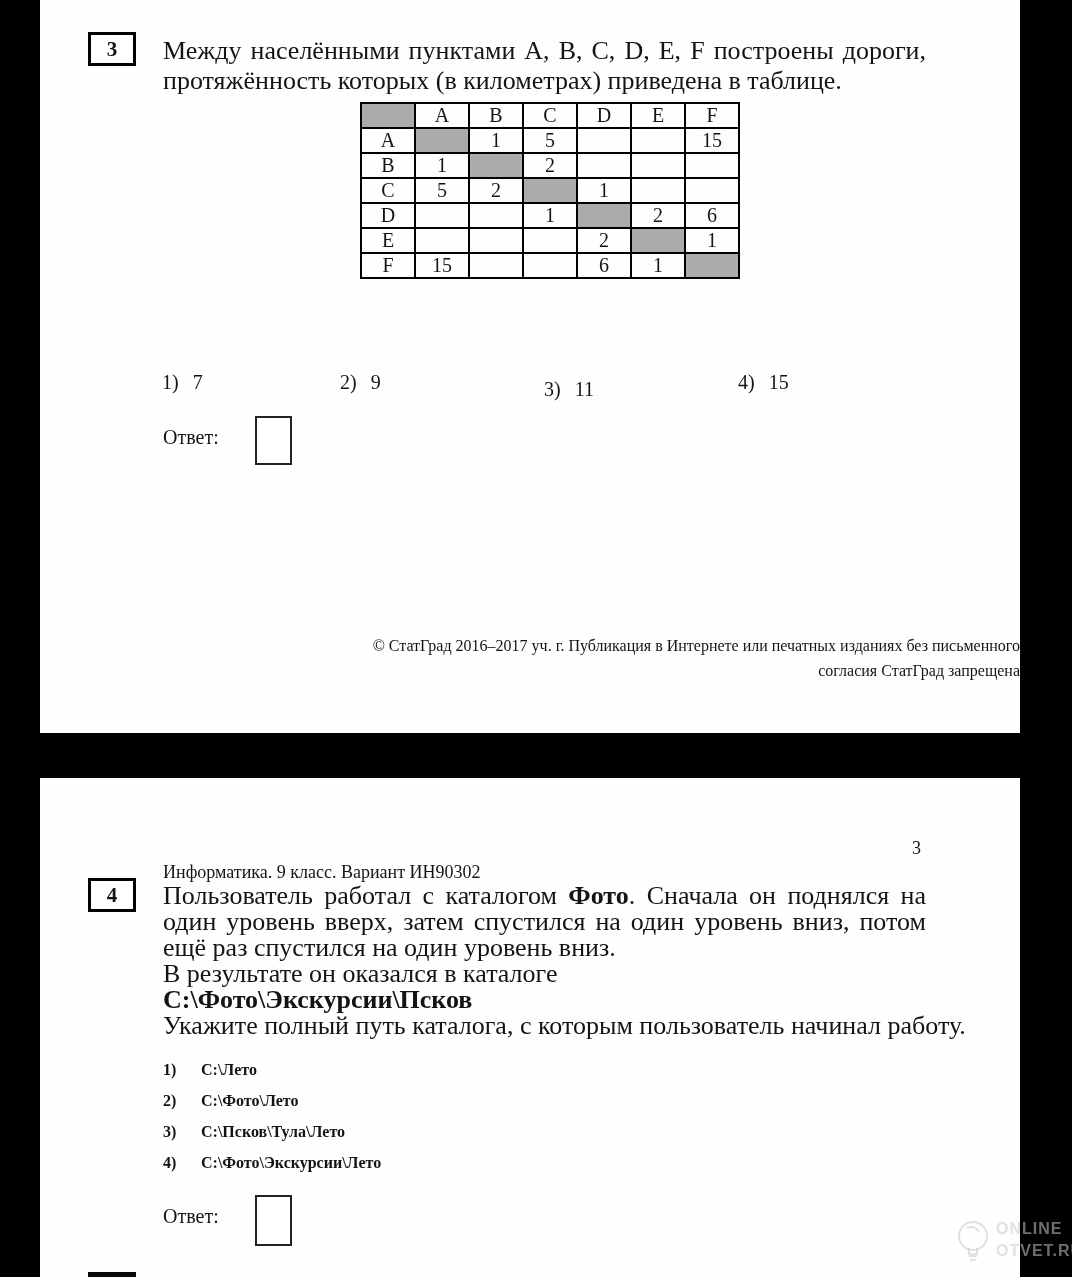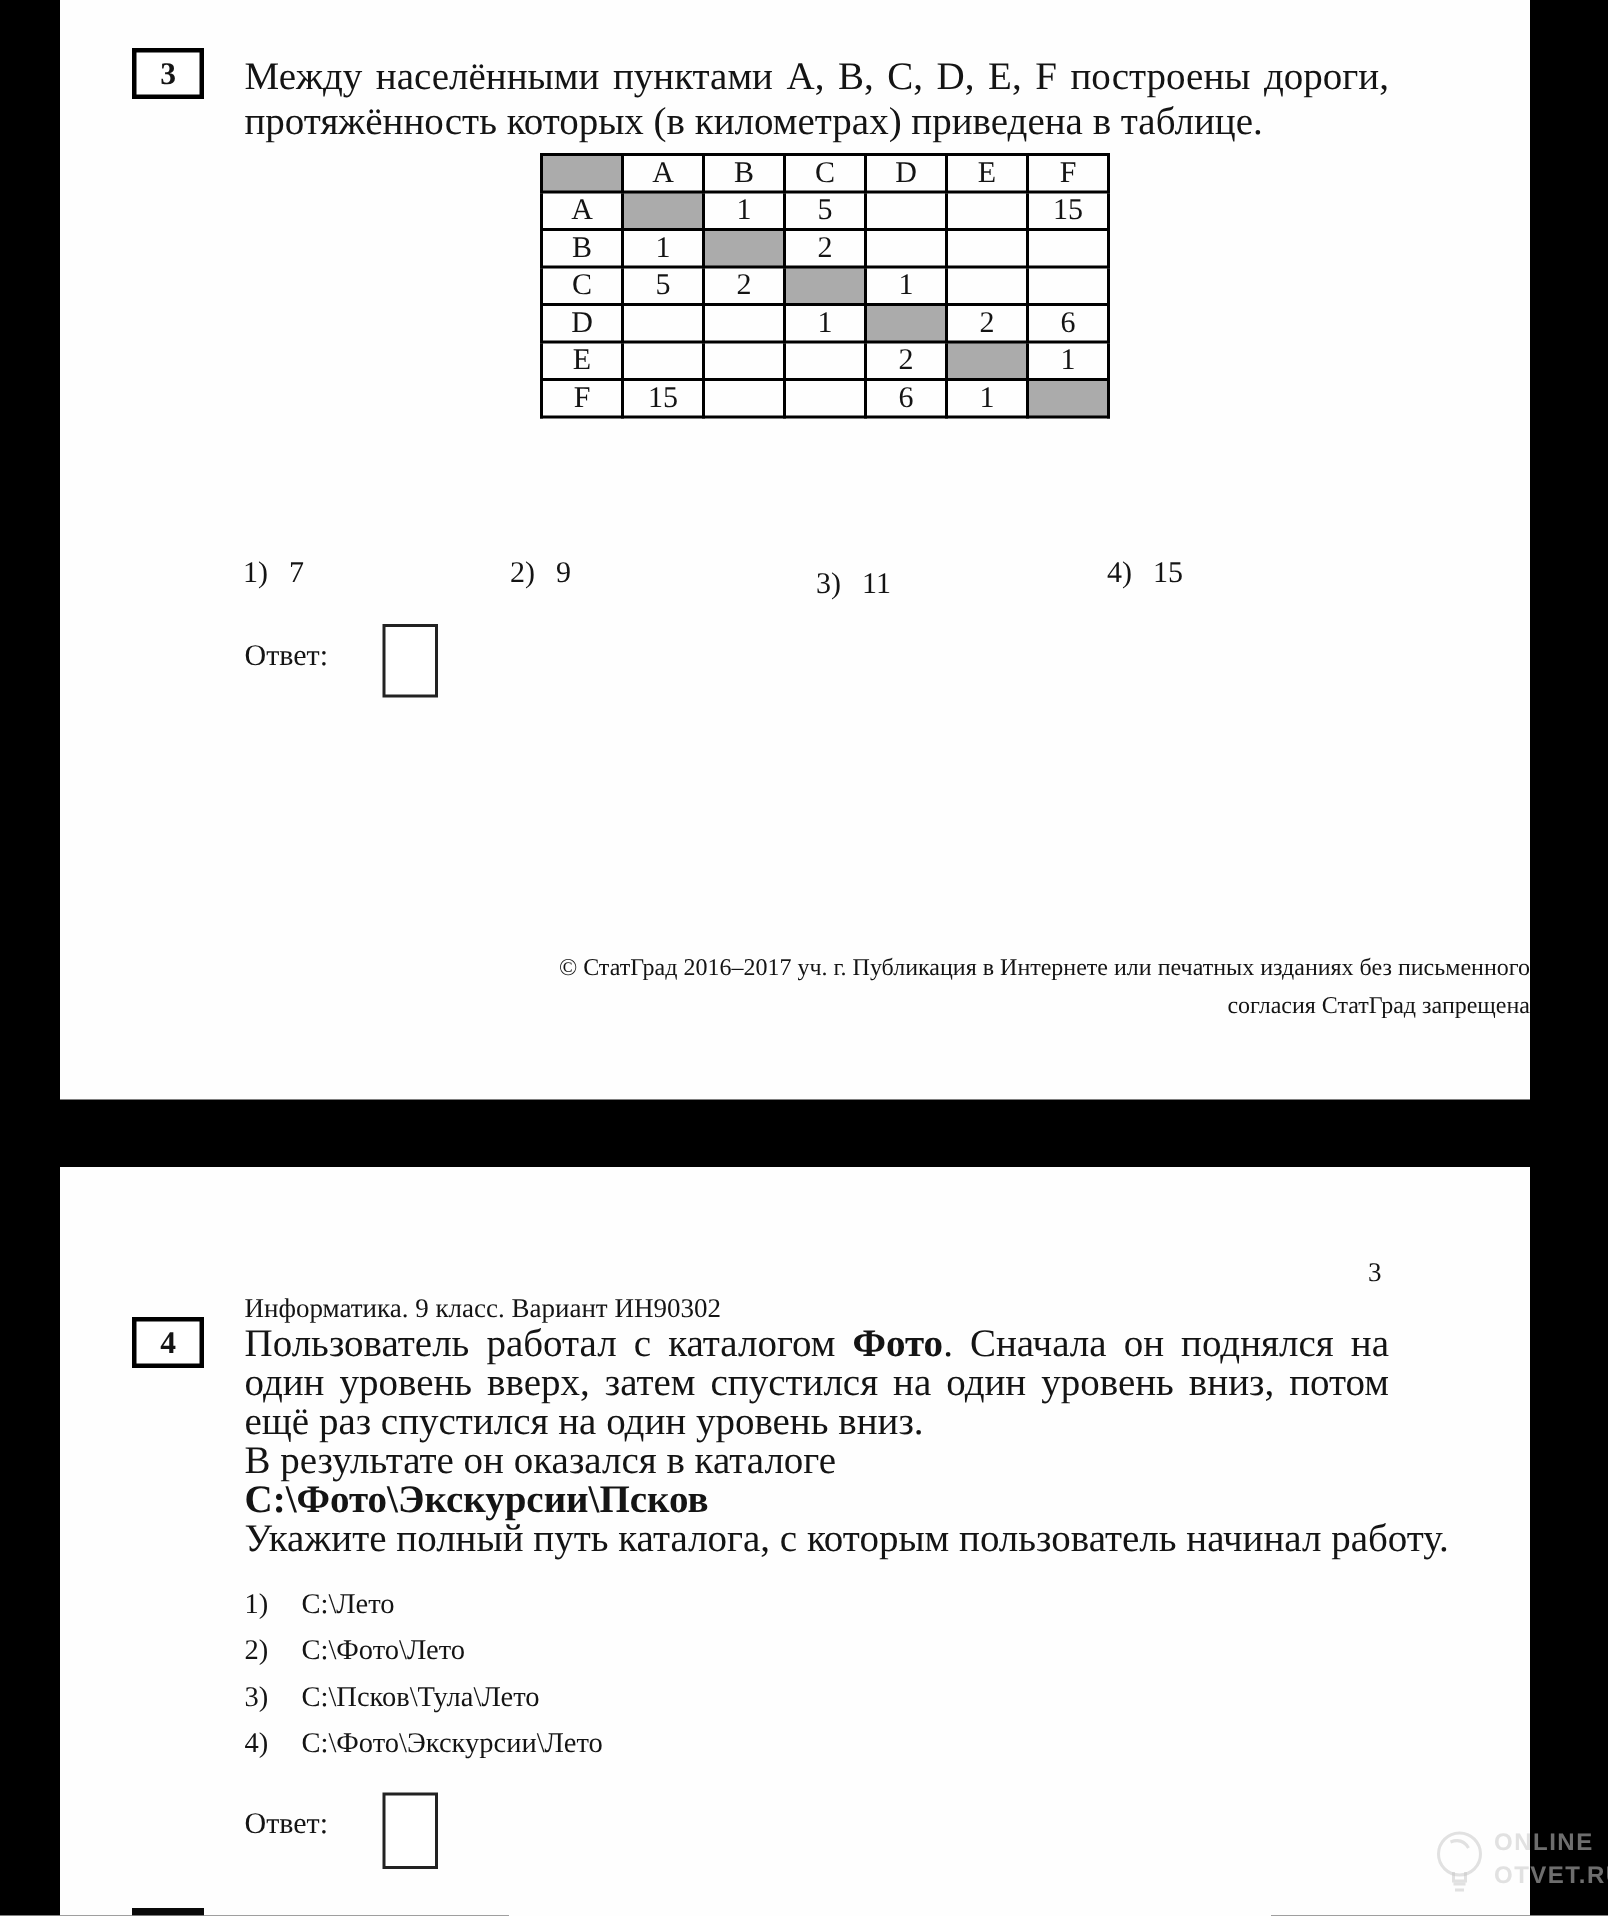--- a/index.html
+++ b/index.html
@@ -25,21 +25,21 @@
   .opt-h .num{margin-right:14px;}
 
   .answer-label{position:absolute;left:123px;font-size:20px;}
   .answer-box{position:absolute;left:215px;width:33px;height:45px;border:2px solid #222;background:#fff;}
 
   .copyright{position:absolute;left:0;width:100%;text-align:right;font-size:16px;line-height:25px;}
 
   .pg-header{position:absolute;left:123px;font-size:18px;}
   .pg-num{position:absolute;left:872px;font-size:18px;}
 
-  .opt-v{font-size:19px;line-height:31px;}
+  .opt-v{font-size:16px;line-height:31px;font-weight:bold;}
   .opt-v .num{display:inline-block;width:38px;}
 
   .bold{font-weight:bold;}
 
   .next-box-edge{position:absolute;left:48px;top:494px;width:48px;height:5px;background:#0a0a0a;}
 
   .watermark{position:absolute;left:952px;top:1214px;width:120px;height:60px;pointer-events:none;}
   .wm-text{position:absolute;left:44px;font-family:"Liberation Sans","DejaVu Sans",sans-serif;
            font-size:16px;font-weight:bold;letter-spacing:1px;color:rgba(200,200,200,0.55);}
   .wm-line1{top:6px;}

